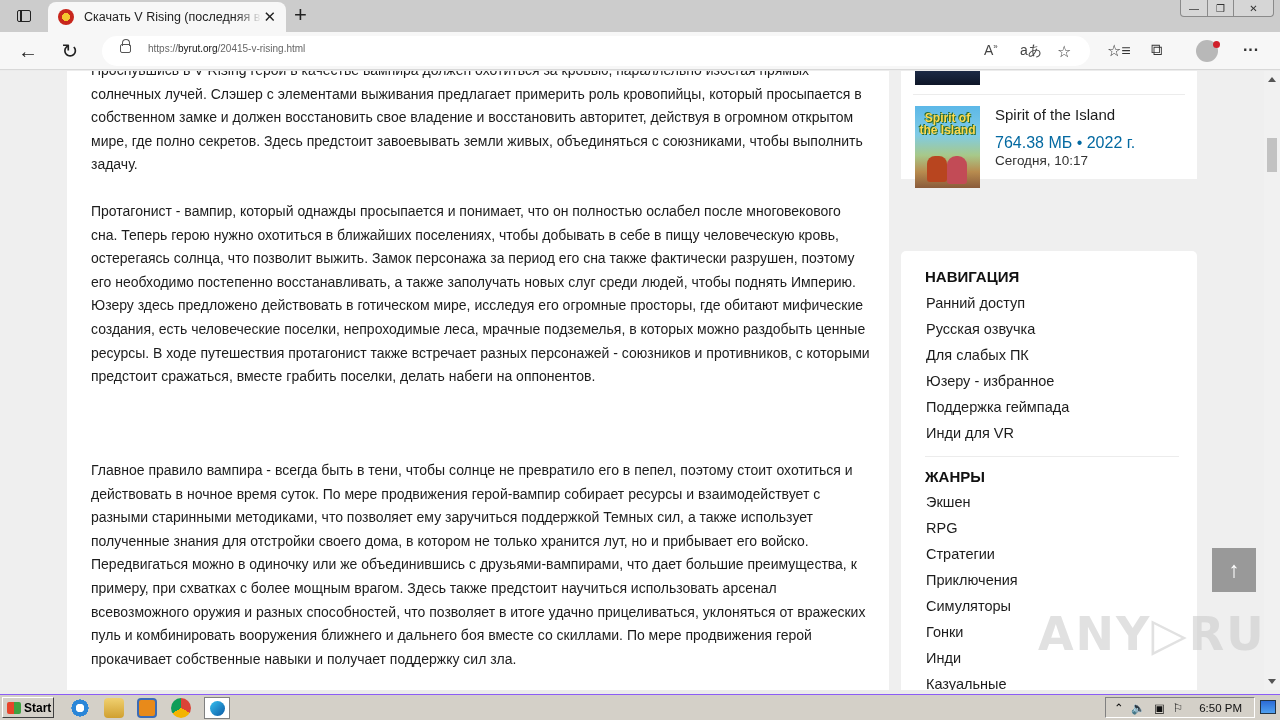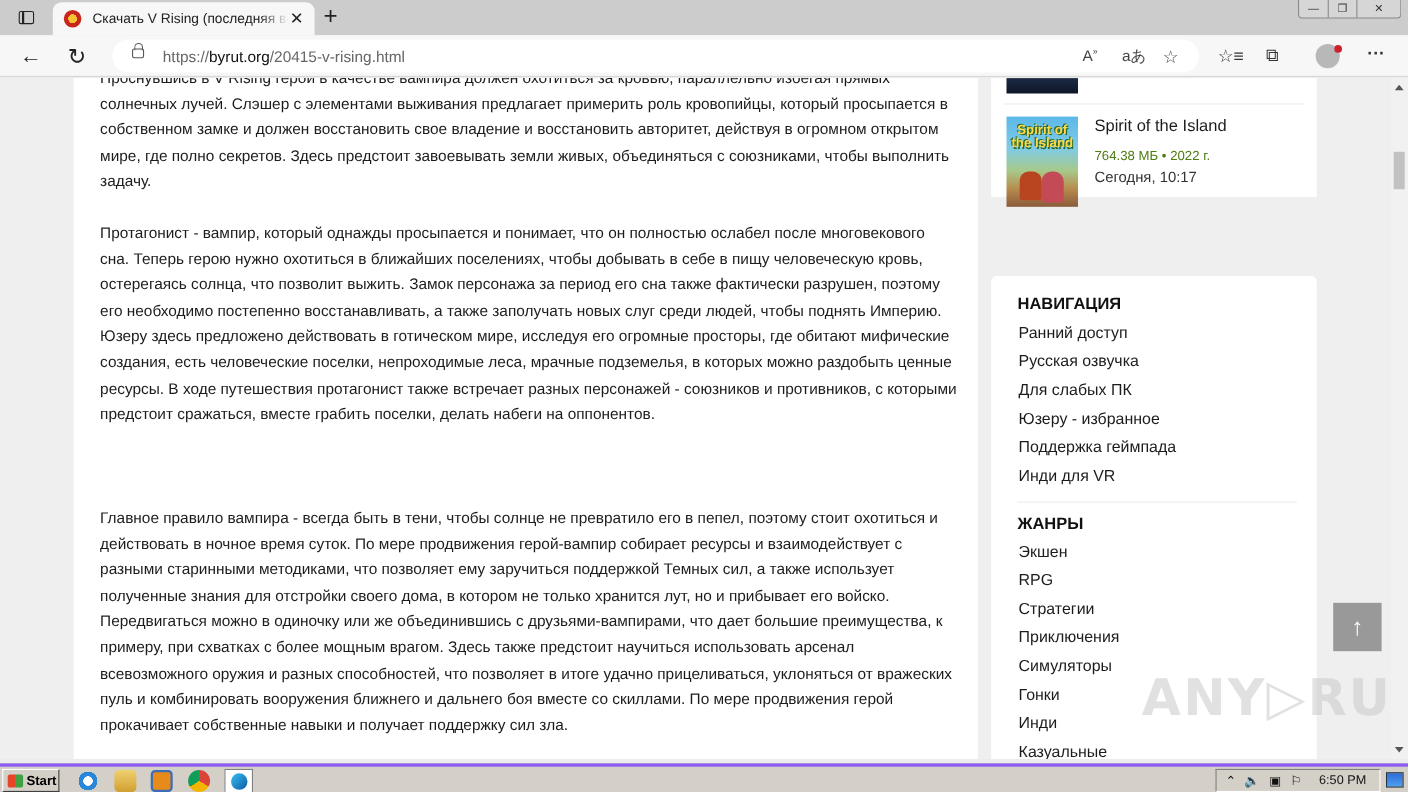--- a/index.html
+++ b/index.html
@@ -20,61 +20,61 @@
   .winctrl span { width: 26px; height: 16px; display:flex; align-items:center; justify-content:center; font-size: 10px; color:#333; border-left: 1px solid #8a8a8a; }
   .winctrl span:first-child { border-left:none; }
   .winctrl .close { width: 40px; }
 
   
   .navbar { position: absolute; top: 32px; left: 0; width: 1280px; height: 38px; background: #f7f7f7; border-bottom: 1px solid #d8d8d8; }
   .nav-btn { position:absolute; top: 7px; width: 24px; height: 24px; display:flex; align-items:center; justify-content:center; font-size: 20px; color:#222; }
   .urlbox { position: absolute; left: 102px; top: 4px; width: 988px; height: 30px; background: #fff; border-radius: 15px; }
   .urlbox .lock { position:absolute; left: 18px; top: 8px; width: 11px; height: 9px; border: 1.4px solid #555; border-radius: 2px; }
   .urlbox .lock:before { content:""; position:absolute; left: 1px; top: -6px; width: 6px; height: 6px; border: 1.4px solid #555; border-bottom: none; border-radius: 4px 4px 0 0; }
-  .urlbox .url { position:absolute; left: 46px; top: 7px; font-size: 14px; color: #666; }
+  .urlbox .url { position:absolute; left: 46px; top: 7px; font-size: 10px; color: #666; }
   .urlbox .url b { color: #111; font-weight: normal; }
   .url-icon { position:absolute; top: 6px; font-size: 14px; color:#444; }
   .tool-icon { position:absolute; top: 9px; font-size: 16px; color:#333; }
   .avatar { position:absolute; left: 1196px; top: 8px; width: 22px; height: 22px; border-radius:50%; background: #b8b8b8; }
   .avatar:after { content:""; position:absolute; right:-2px; top:1px; width:7px; height:7px; border-radius:50%; background:#d0202a; }
 
   
   .page { position:absolute; top: 71px; left: 0; width: 1264px; height: 619px; background: #efefef; overflow: hidden; }
   .article { position:absolute; left: 67px; top: 0; width: 822px; height: 619px; background: #fff; }
   .article p { position:absolute; left: 24px; width: 780px; font-size: 14px; line-height: 23.6px; color: #1c1c1c; }
   .sidebar-top { position:absolute; left: 901px; top: 0; width: 296px; height: 108px; background:#fff; }
   .game-thumb-top { position:absolute; left: 14px; top: 0; width: 65px; height: 14px; background: linear-gradient(#1c2a45, #0e1628); }
   .sep { position:absolute; left: 12px; right: 12px; height: 1px; background:#ececec; }
   .game-thumb { position:absolute; left: 14px; top: 35px; width: 65px; height: 82px; background: linear-gradient(180deg,#5cb8e8 0%, #7fcbe6 35%, #a7c98a 60%, #b88c4f 80%, #8a5b3a 100%); overflow:hidden; }
   .game-thumb .logo { position:absolute; left: 4px; top: 6px; width: 57px; font-size: 12px; font-weight: bold; color:#ffd84a; text-align:center; line-height: 12px; text-shadow: 1px 1px 0 #2a6b2a, -1px -1px 0 #2a6b2a; }
   .game-thumb .c1 { position:absolute; left: 12px; bottom: 6px; width: 20px; height: 26px; border-radius: 8px 8px 3px 3px; background:#b8451f; }
   .game-thumb .c2 { position:absolute; left: 32px; bottom: 4px; width: 20px; height: 28px; border-radius: 9px 9px 3px 3px; background:#c24b56; }
   .game-title { position:absolute; left: 94px; top: 35px; font-size: 15px; color:#1c1c1c; }
-  .game-meta { position:absolute; left: 94px; top: 63px; font-size: 12px; color:#4d7c0f; }
+  .game-meta { position:absolute; left: 94px; top: 63px; font-size: 16px; color:#0369a1; }
   .game-date { position:absolute; left: 94px; top: 82px; font-size: 13.5px; color:#333; }
   .all-updates { position:absolute; left: 901px; top: 136px; width: 296px; height: 26px; background:#fafafa; }
   .all-updates .ic { position:absolute; left: 14px; top: 5px; width: 12px; height: 14px; border: 1.6px solid #333; border-radius: 1px 4px 1px 1px; }
   .all-updates .ic:after { content:""; position:absolute; right: -5px; bottom: -4px; width: 7px; height: 7px; border-radius: 50%; background:#fafafa; border: 1.5px solid #333; }
   .all-updates .lbl { position:absolute; left: 32px; top: 5px; font-size: 12.5px; font-weight: bold; color: #111; text-decoration: underline; letter-spacing: 0.2px; }
 
   .sidebar-nav { position:absolute; left: 901px; top: 180px; width: 296px; height: 460px; background:#fff; border-radius: 5px 5px 0 0; }
   .sb-head { position:absolute; left: 24px; font-size: 15px; font-weight: bold; color:#111; }
   .sb-item { position:absolute; left: 25px; font-size: 14.5px; color:#1c1c1c; }
 
   .totop { position:absolute; left: 1212px; top: 477px; width: 44px; height: 44px; background: #999; display:flex; align-items:center; justify-content:center; color:#fff; font-size: 22px; }
   .watermark { position:absolute; left: 1038px; top: 536px; font-size: 46px; color: rgba(200,200,200,0.55); font-weight: bold; letter-spacing: 2px; font-family: "DejaVu Sans", sans-serif; }
 
   
   .scrollbar { position:absolute; left: 1264px; top: 71px; width: 16px; height: 619px; background:#f1f1f1; }
   .scrollbar .up { position:absolute; left: 4px; top: 6px; width:0; height:0; border-left:4px solid transparent; border-right:4px solid transparent; border-bottom:5px solid #555; }
   .scrollbar .down { position:absolute; left: 4px; bottom: 6px; width:0; height:0; border-left:4px solid transparent; border-right:4px solid transparent; border-top:5px solid #555; }
   .scrollbar .thumb { position:absolute; left: 3px; top: 67px; width: 10px; height: 34px; background:#c2c2c2; }
 
   
-  .taskbar { position:absolute; left:0; top: 694px; width: 1280px; height: 26px; background: #d4d0c8; border-top: 3px solid #8b5cf6; }
+  .taskbar { position:absolute; left:0; top: 694px; width: 1280px; height: 26px; background: #d4d0c8; border-top: 1px solid #8b5cf6; }
   .start { position:absolute; left: 2px; top: 2px; width: 52px; height: 21px; border: 1px solid #404040; border-top-color:#fff; border-left-color:#fff; display:flex; align-items:center; padding-left: 4px; font-weight: bold; font-size: 12px; color:#000; background:#d4d0c8; }
   .start .flag { width: 14px; height: 12px; margin-right: 3px; background: linear-gradient(90deg,#e8442a 50%,#3fa142 50%); border-radius: 2px; }
   .tb-icon { position:absolute; top: 3px; width: 20px; height: 20px; border-radius: 4px; }
   .tray { position:absolute; left: 1105px; top: 2px; width: 150px; height: 21px; border: 1px solid #808080; border-right-color:#fff; border-bottom-color:#fff; display:flex; align-items:center; font-size: 11.5px; color:#111; }
   .tray span { margin-left: 8px; }
   .tray .clock { margin-left: 16px; }
   .tray-desk { position:absolute; left: 1260px; top: 5px; width: 16px; height: 14px; background: linear-gradient(#2c6bd6,#4fa0f0); border: 1px solid #234; }
 </style>
 </head>
 <body>

